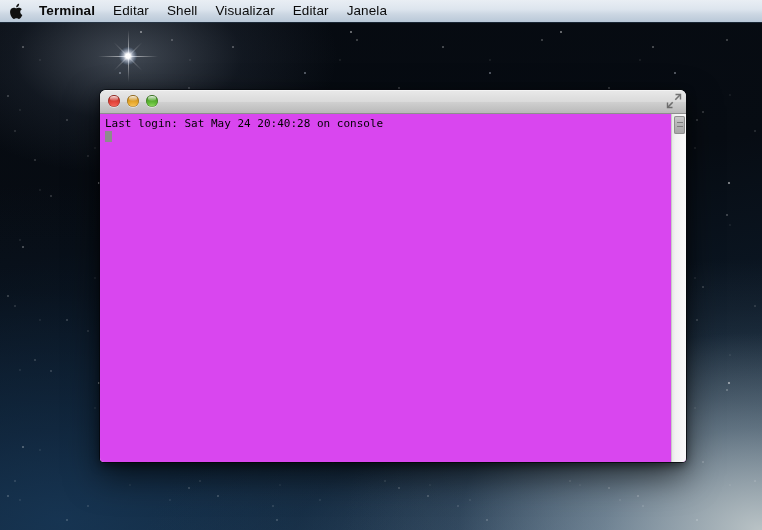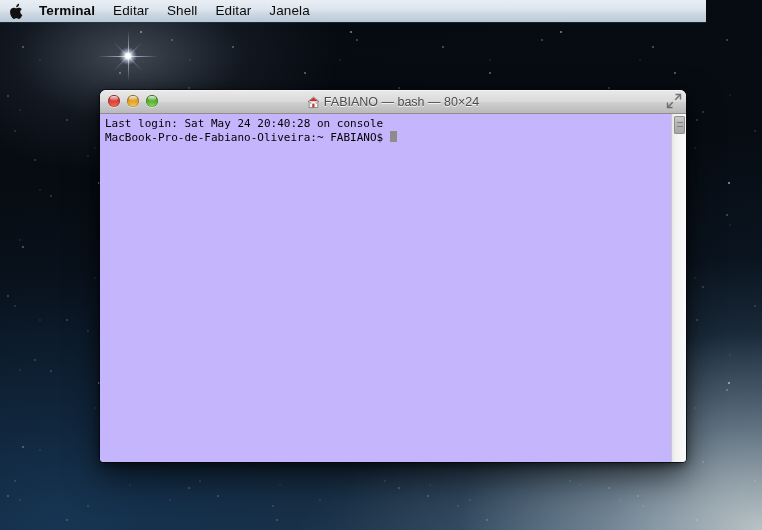--- a/index.html
+++ b/index.html
@@ -99,21 +99,21 @@
     width: 40px; height: 1px;
     background: linear-gradient(90deg, rgba(255,255,255,0) 0%, rgba(255,255,255,0.40) 50%, rgba(255,255,255,0) 100%);
   }
   .flare-star .ray-d1 { transform: rotate(45deg); }
   .flare-star .ray-d2 { transform: rotate(-45deg); }
 
   
   .menubar {
     position: absolute;
     left: 0; top: 0;
-    width: 706px; height: 22px;
+    width: 762px; height: 22px;
     background: linear-gradient(180deg, #e9eef4 0%, #dde5ee 42%, #ccd7e3 64%, #b9c8d8 100%);
     box-shadow: 0 1px 0 rgba(40,60,80,0.55);
     display: flex;
     align-items: center;
     padding: 0 0 0 10px;
     box-sizing: border-box;
     z-index: 40;
   }
   .apple-logo {
     width: 15px; height: 17px;
@@ -198,21 +198,21 @@
   .fullscreen-btn {
     position: absolute;
     right: 4px; top: 2px;
     width: 16px; height: 16px;
     opacity: .72;
   }
 
   .term-body {
     position: relative;
     height: 350px;
-    background: #c4b5fd;
+    background: #d946ef;
   }
 
   .term-text {
     position: absolute;
     left: 5px; top: 3px;
     font-family: "DejaVu Sans Mono", "Liberation Mono", monospace;
     font-size: 11px;
     line-height: 14px;
     color: #000000;
     white-space: pre;
@@ -269,54 +269,45 @@
     </div>
   </div>
 
   <div class="menubar">
     <svg class="apple-logo" viewBox="0 0 64 72">
       <path fill="#111111" d="M43.6 38.2c-.1-8.1 6.6-12 6.9-12.2-3.8-5.5-9.6-6.3-11.7-6.4-5-.5-9.7 2.9-12.2 2.9-2.5 0-6.4-2.8-10.5-2.8-5.4.1-10.4 3.1-13.2 7.9-5.6 9.7-1.4 24.1 4.1 32 2.7 3.9 5.9 8.3 10.1 8.1 4.1-.2 5.6-2.6 10.5-2.6s6.3 2.6 10.6 2.5c4.4-.1 7.1-4 9.8-7.9 3.1-4.5 4.3-8.9 4.4-9.1-.1 0-8.5-3.3-8.8-12.4zM35.6 13.2c2.2-2.7 3.7-6.5 3.3-10.2-3.2.1-7.1 2.1-9.4 4.8-2 2.4-3.8 6.2-3.3 9.9 3.6.2 7.2-1.8 9.4-4.5z"></path>
     </svg>
     <div class="menu-item app-name">Terminal</div>
     <div class="menu-item">Editar</div>
     <div class="menu-item">Shell</div>
+    <div class="menu-item">Visualizar</div>
     <div class="menu-item">Editar</div>
     <div class="menu-item">Janela</div>
   </div>
 
   <div class="term-window">
 
     <div class="titlebar">
       <div class="lights">
         <div class="light red"></div>
         <div class="light yellow"></div>
         <div class="light green"></div>
       </div>
 
-      <div class="title-text-wrap">
-        <svg class="house-icon" width="13" height="13" viewBox="0 0 13 13">
-          <path d="M6.5 1 L12 5.6 L10.8 5.6 L10.8 11.6 L2.2 11.6 L2.2 5.6 L1 5.6 Z" fill="#f7f7f7" stroke="#6b6b6b" stroke-width="0.7"></path>
-          <path d="M6.5 1.6 L11 5.3 L2 5.3 Z" fill="#c8352c"></path>
-          <rect x="5.2" y="7.6" width="2.3" height="4" fill="#b8453a"></rect>
-          <rect x="3.0" y="6.3" width="1.5" height="1.5" fill="#9fb8cc"></rect>
-          <rect x="8.5" y="6.3" width="1.5" height="1.5" fill="#9fb8cc"></rect>
-        </svg>
-        <div class="title-text">FABIANO — bash — 80×24</div>
-      </div>
 
       <svg class="fullscreen-btn" viewBox="0 0 16 16">
         <path d="M9.5 1.5 H14.5 V6.5" fill="none" stroke="#4a4a4a" stroke-width="1.4"></path>
         <path d="M14.2 1.8 L9.3 6.7" stroke="#4a4a4a" stroke-width="1.6"></path>
         <path d="M6.5 14.5 H1.5 V9.5" fill="none" stroke="#4a4a4a" stroke-width="1.4"></path>
         <path d="M1.8 14.2 L6.7 9.3" stroke="#4a4a4a" stroke-width="1.6"></path>
       </svg>
     </div>
 
     <div class="term-body">
-      <div class="term-text"><span>Last login: Sat May 24 20:40:28 on console</span><br><span>MacBook-Pro-de-Fabiano-Oliveira:~ FABIANO$ </span><span class="cursor-block"></span></div>
+      <div class="term-text"><span>Last login: Sat May 24 20:40:28 on console</span><br><span class="cursor-block"></span></div>
 
       <div class="scroll-track">
         <div class="scroll-thumb"></div>
       </div>
     </div>
 
   </div>
 
 </div>
 

